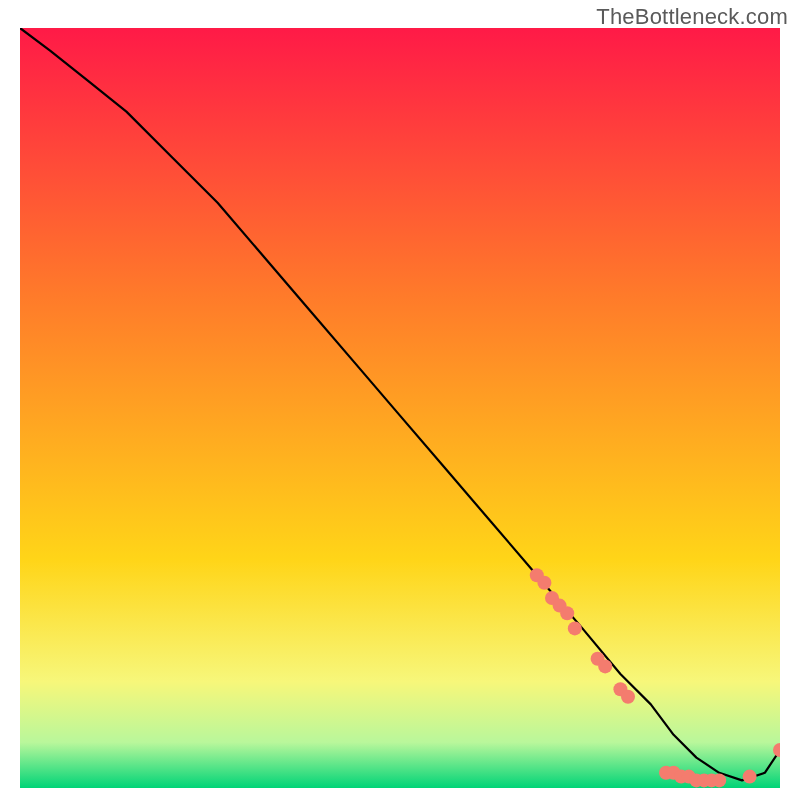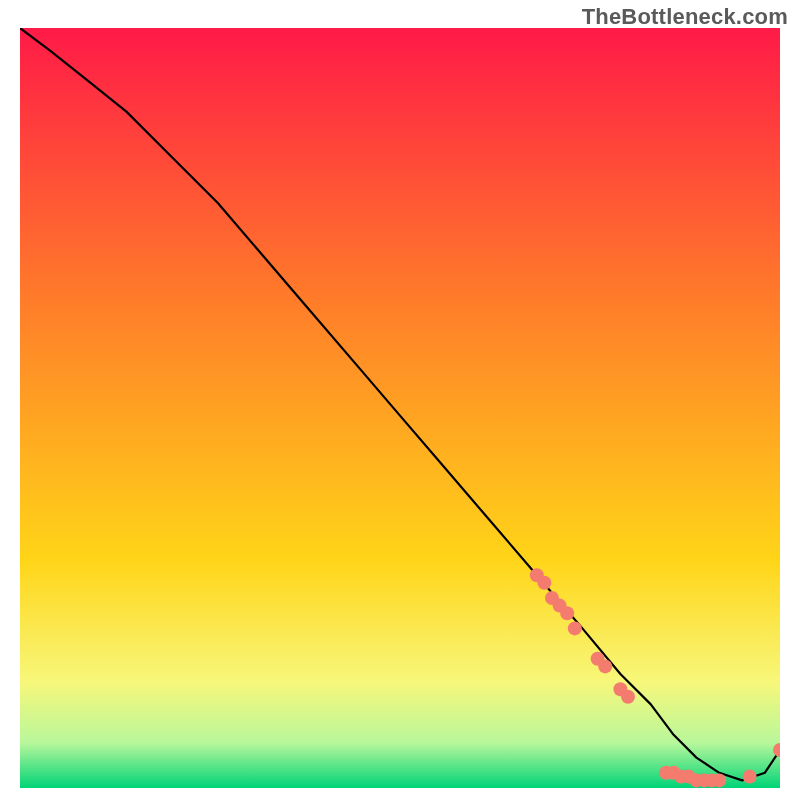--- a/index.html
+++ b/index.html
@@ -10,21 +10,21 @@
     height: 800px;
   }
   .watermark {
     position: absolute;
     top: 4px;
     right: 12px;
     font-family: Arial, Helvetica, sans-serif;
     font-size: 22px;
     color: #5a5a5a;
     letter-spacing: 0.2px;
-    font-weight: 700;
+    font-weight: 400;
   }
   .plot {
     position: absolute;
     left: 20px;
     top: 28px;
     width: 760px;
     height: 760px;
   }
   svg { display: block; }
 </style>

